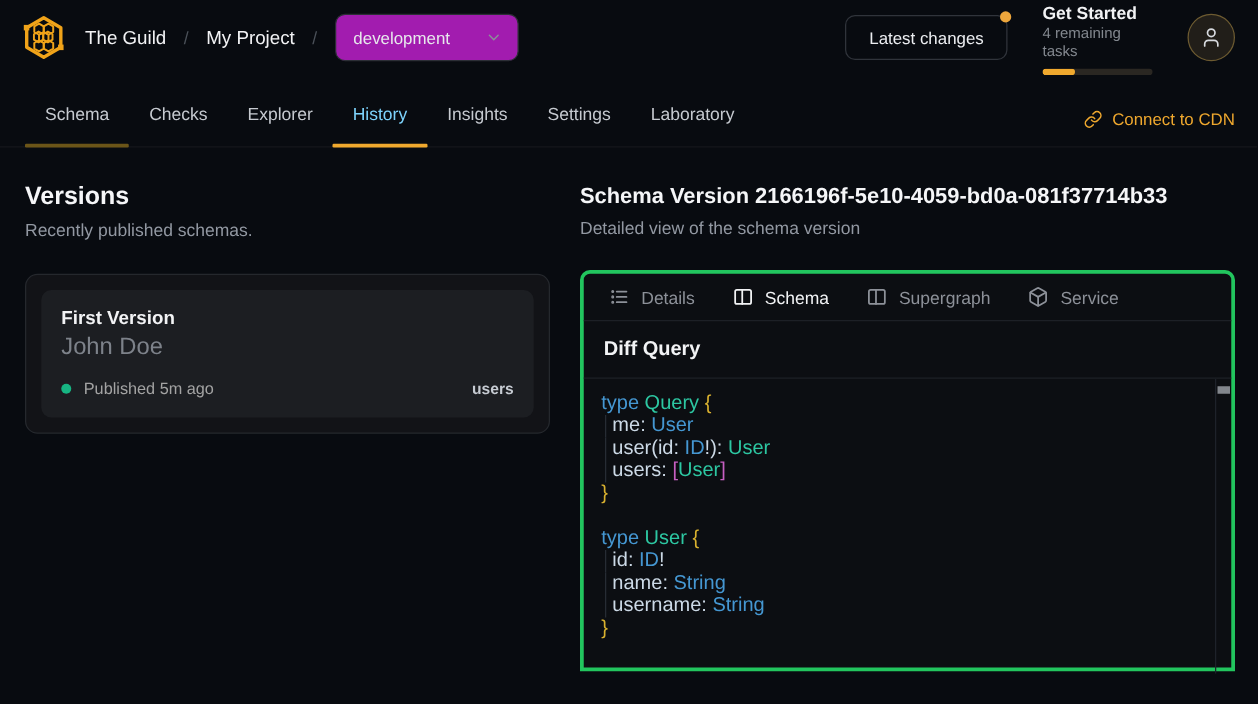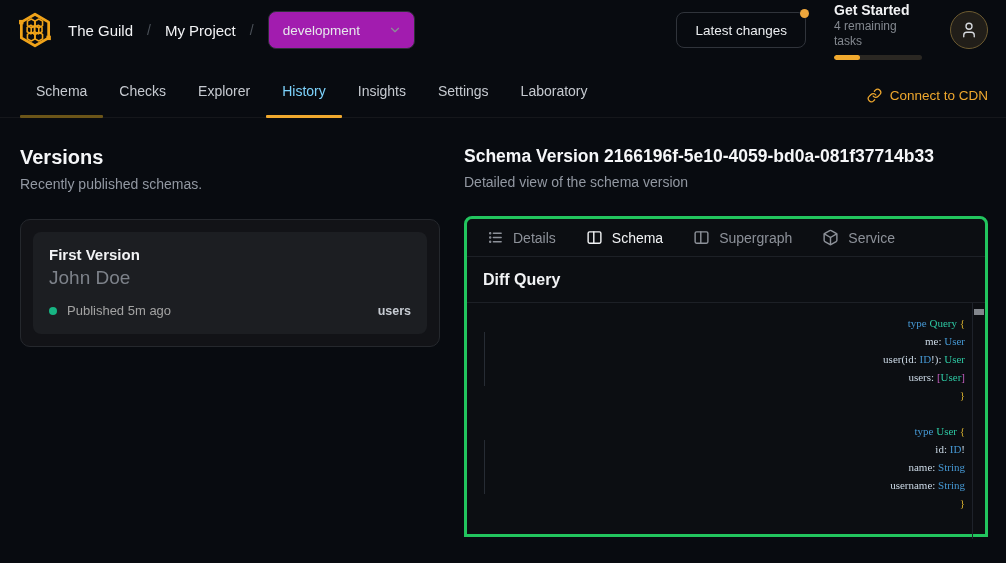--- a/index.html
+++ b/index.html
@@ -84,21 +84,21 @@
   .diff-title { font-size:16px; font-weight:700; color:#f2f3f5; }
   .diff-actions { margin-left:auto; display:flex; align-items:center; gap:26px; }
   .download-btn { display:flex; align-items:center; gap:8px; font-size:13px; color:#d3d6db; background:none; border:none; cursor:pointer; font-family:"Liberation Sans",sans-serif; }
   .toggle-wrap { display:flex; align-items:center; gap:10px; }
   .toggle-label { font-size:13px; color:#d3d6db; }
   .toggle { width:40px; height:22px; border-radius:11px; background:#2d2a26; position:relative; cursor:pointer; }
   .toggle .knob { position:absolute; top:2px; left:2px; width:18px; height:18px; border-radius:50%; background:#14161a; }
 
   
   .code-area { position:relative; height:236px; padding:11px 20px 0 14px; overflow:hidden; }
-  .code { font-family:Liberation Serif, serif; font-size:11px; line-height:18px;text-align:right; }
+  .code { font-family:Liberation Sans, sans-serif; font-size:16px; line-height:18px; }
   .code-line { position:relative; height:18px; white-space:pre; }
   .code-line.guide::before { content:''; position:absolute; left:3px; top:0; bottom:0; width:1px; background:#272c34; }
   .tk-kw  { color:#4597d2; }
   .tk-typ { color:#2dc7a2; }
   .tk-pln { color:#ccd9e6; }
   .tk-br  { color:#d9b12f; }
   .tk-bk  { color:#c65fc2; }
   .code-scrollbar { position:absolute; top:0; right:0; bottom:0; width:13px; border-left:1px solid #1e222a; }
   .code-thumb { position:absolute; top:6px; left:1px; right:1px; height:6px; background:#82868c; }
 </style>

